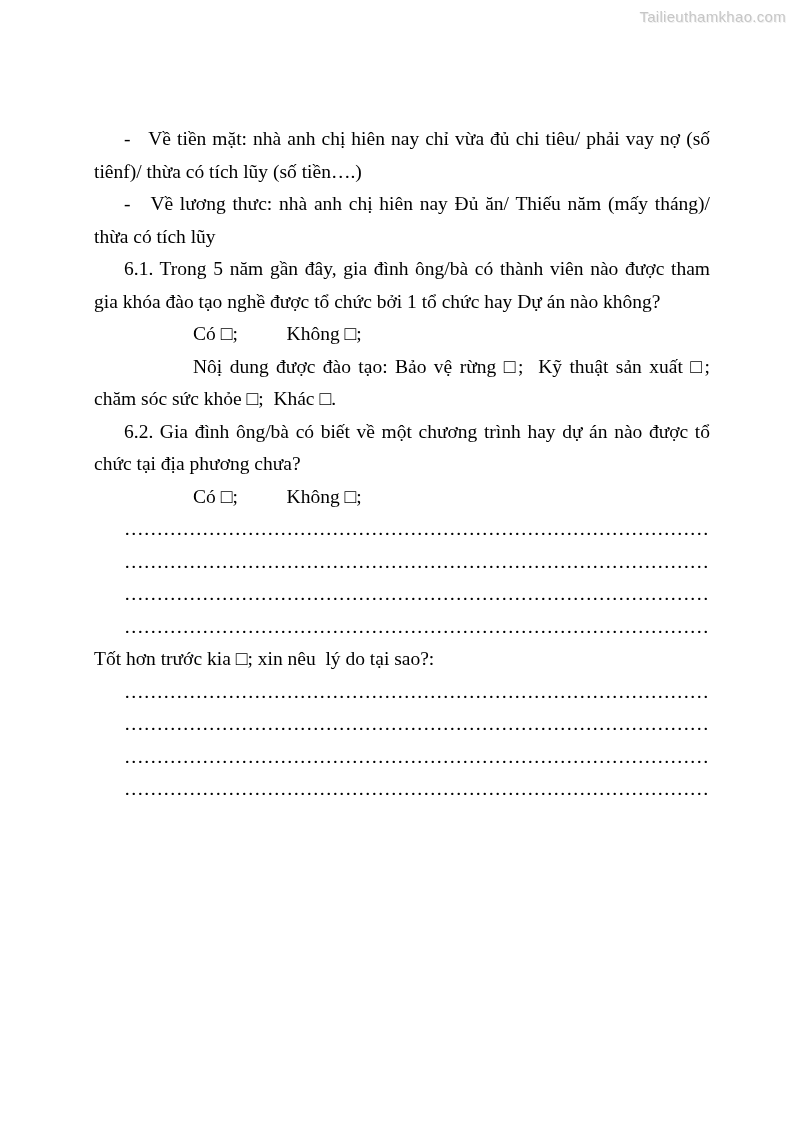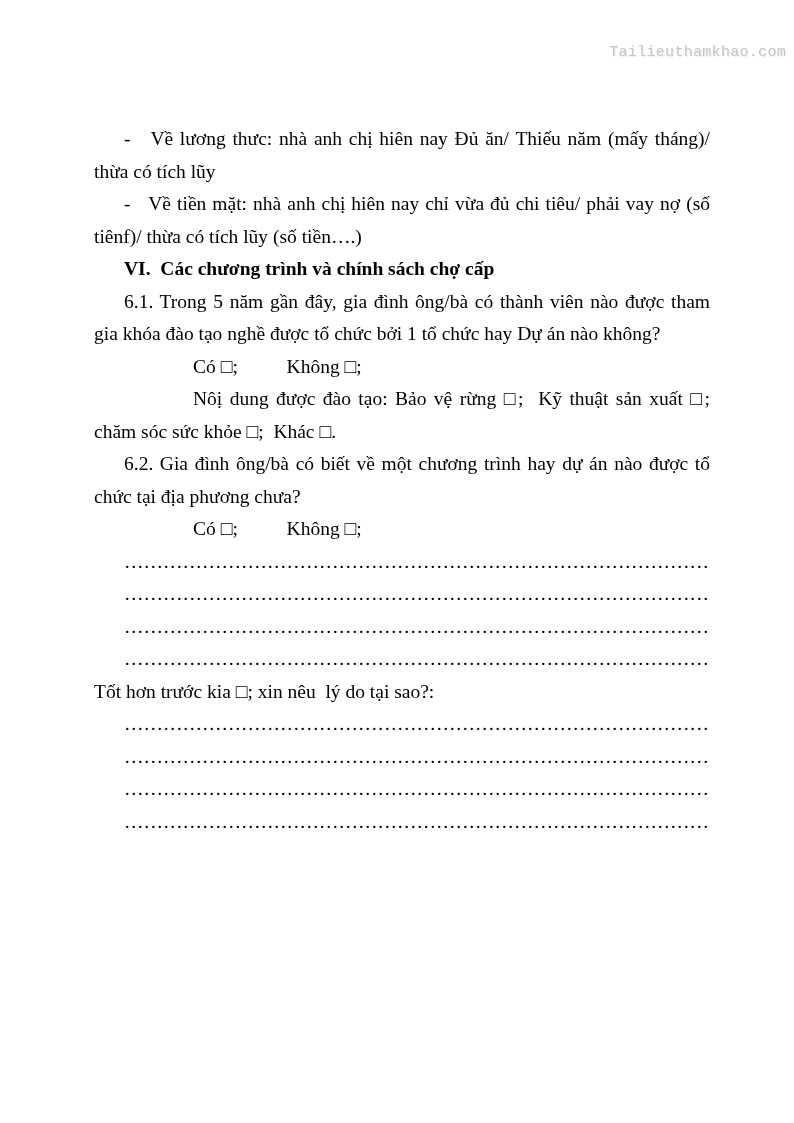--- a/index.html
+++ b/index.html
@@ -17,27 +17,26 @@
   }
   .page {
     position: absolute;
     inset: 0;
     background: #ffffff;
   }
   .watermark {
     position: absolute;
     top: 8px;
     right: 8px;
-    font-family: Liberation Mono, monospace;
+    font-family: Liberation Sans, sans-serif;
     font-size: 15px;
     letter-spacing: 0.3px;
     color: #c6c6c6;
     text-shadow: 1px 1px 0 #efefef;
     user-select: none;
-    margin-top: 36px;
   }
   .content {
     position: absolute;
     top: 123px;
     left: 94px;
     width: 616px;
     font-size: 19.5px;
     line-height: 32.5px;
     text-align: justify;
   }
@@ -65,25 +64,24 @@
 </style>
 </head>
 <body>
 
 <div class="page">
 
   <div class="watermark" style="color: rgb(198, 198, 198);">Tailieuthamkhao.com</div>
 
   <div class="content">
 
+    <p class="indent">-   Về tiền mặt: nhà anh chị hiên nay chỉ vừa đủ chi tiêu/ phải vay nợ (số tiênf)/ thừa có tích lũy (số tiền….)</p>
+
     <p class="indent">-   Về lương thưc: nhà anh chị hiên nay Đủ ăn/ Thiếu năm (mấy tháng)/ thừa có tích lũy</p>
 
-    <p class="indent">-   Về tiền mặt: nhà anh chị hiên nay chỉ vừa đủ chi tiêu/ phải vay nợ (số tiênf)/ thừa có tích lũy (số tiền….)</p>
-
-    <p class="heading">VI.  Các chương trình và chính sách chợ cấp</p>
 
     <p class="indent">6.1. Trong 5 năm gần đây, gia đình ông/bà có thành viên nào được tham gia khóa đào tạo nghề được tổ chức bởi 1 tổ chức hay Dự án nào không?</p>
 
     <p class="tab-indent">Có □;          Không □;</p>
 
 
     <p class="tab-indent">Nôị dung được đào tạo: Bảo vệ rừng □;  Kỹ thuật sản xuất □;  chăm sóc sức khỏe □;  Khác □.</p>
 
     <p class="indent">6.2. Gia đình ông/bà có biết về một chương trình hay dự án nào được tổ chức tại địa phương chưa?</p>
 

